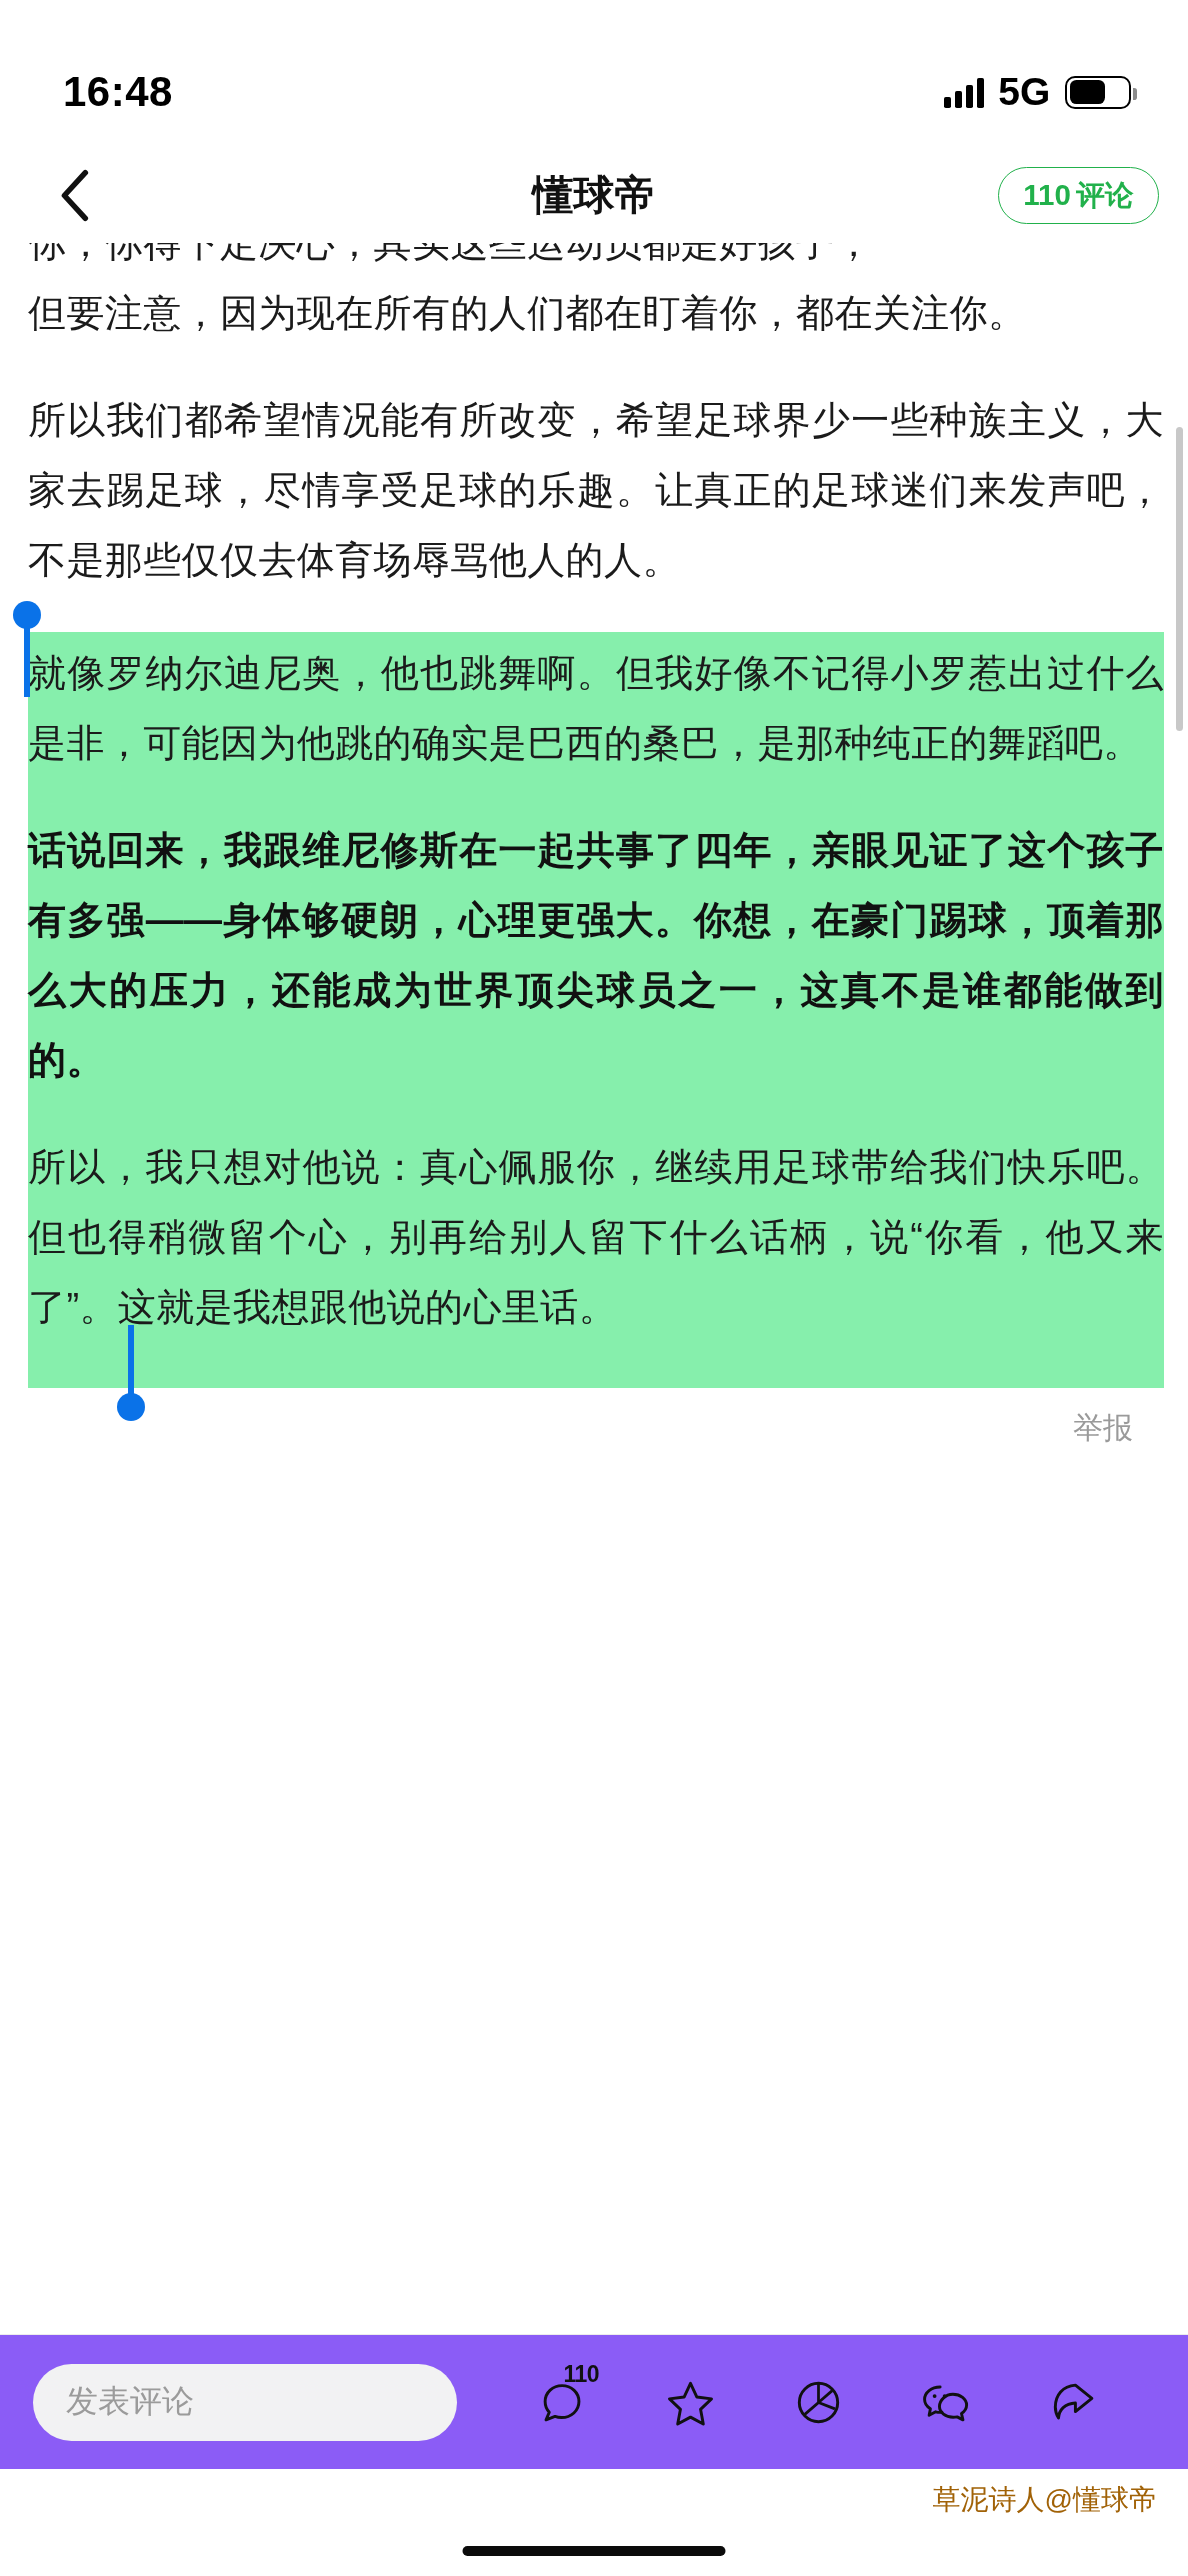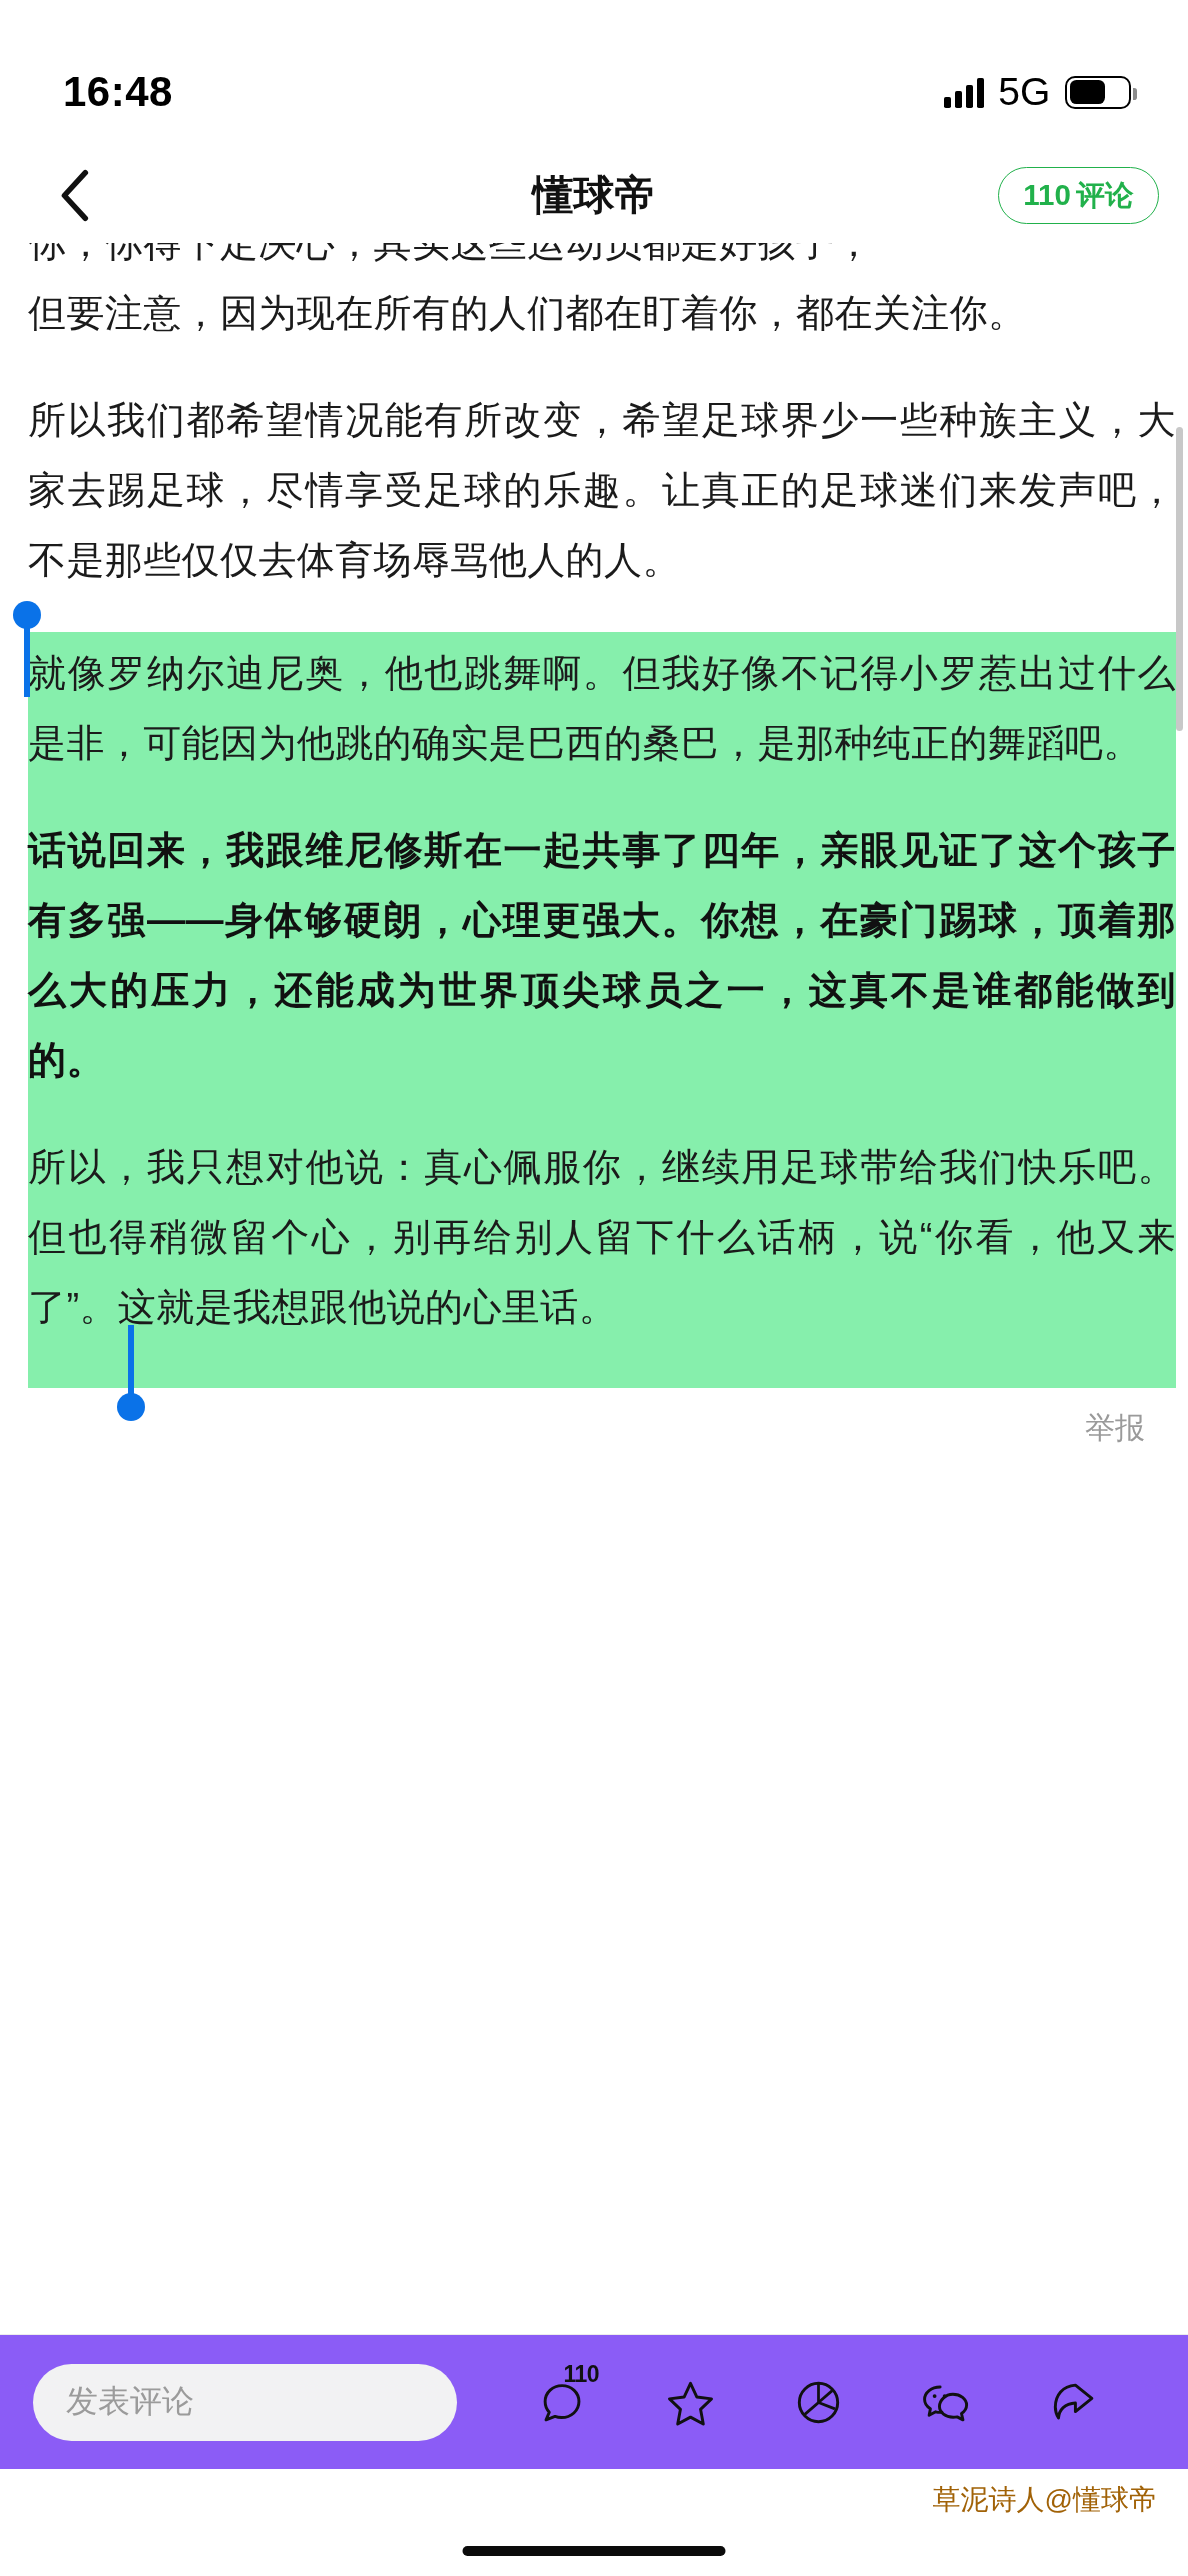--- a/index.html
+++ b/index.html
@@ -43,21 +43,21 @@
     width: 6.4px;
     background: #000;
     border-radius: 1.8px;
   }
   .signal-bars i:nth-child(1) { height: 11px; }
   .signal-bars i:nth-child(2) { height: 16.6px; }
   .signal-bars i:nth-child(3) { height: 23px; }
   .signal-bars i:nth-child(4) { height: 29.5px; }
   .net-label {
     font-size: 39px;
-    font-weight: 400;
+    font-weight: 700;
     color: #000;
     letter-spacing: 0px;
   }
   .battery {
     width: 66px;
     height: 33px;
     border: 2.8px solid #000;
     border-radius: 10px;
     position: relative;
     display: flex;
@@ -119,21 +119,21 @@
     font-size: 28.6px;
     font-weight: 600;
     background: #fff;
     z-index: 2;
   }
   .comment-pill .cnum { font-size: 29.5px; font-weight: 700; }
 
   
   .article {
     position: relative;
-    padding: 0 12px 0 28px;
+    padding: 0 24px 0 28px;
     height: 2023px;
     overflow: hidden;
   }
   .para {
     font-size: 38px;
     line-height: 70px;
     color: #1b1b1b;
     letter-spacing: 0.4px;
     margin: 0 0 37px 0;
     text-align: justify;

